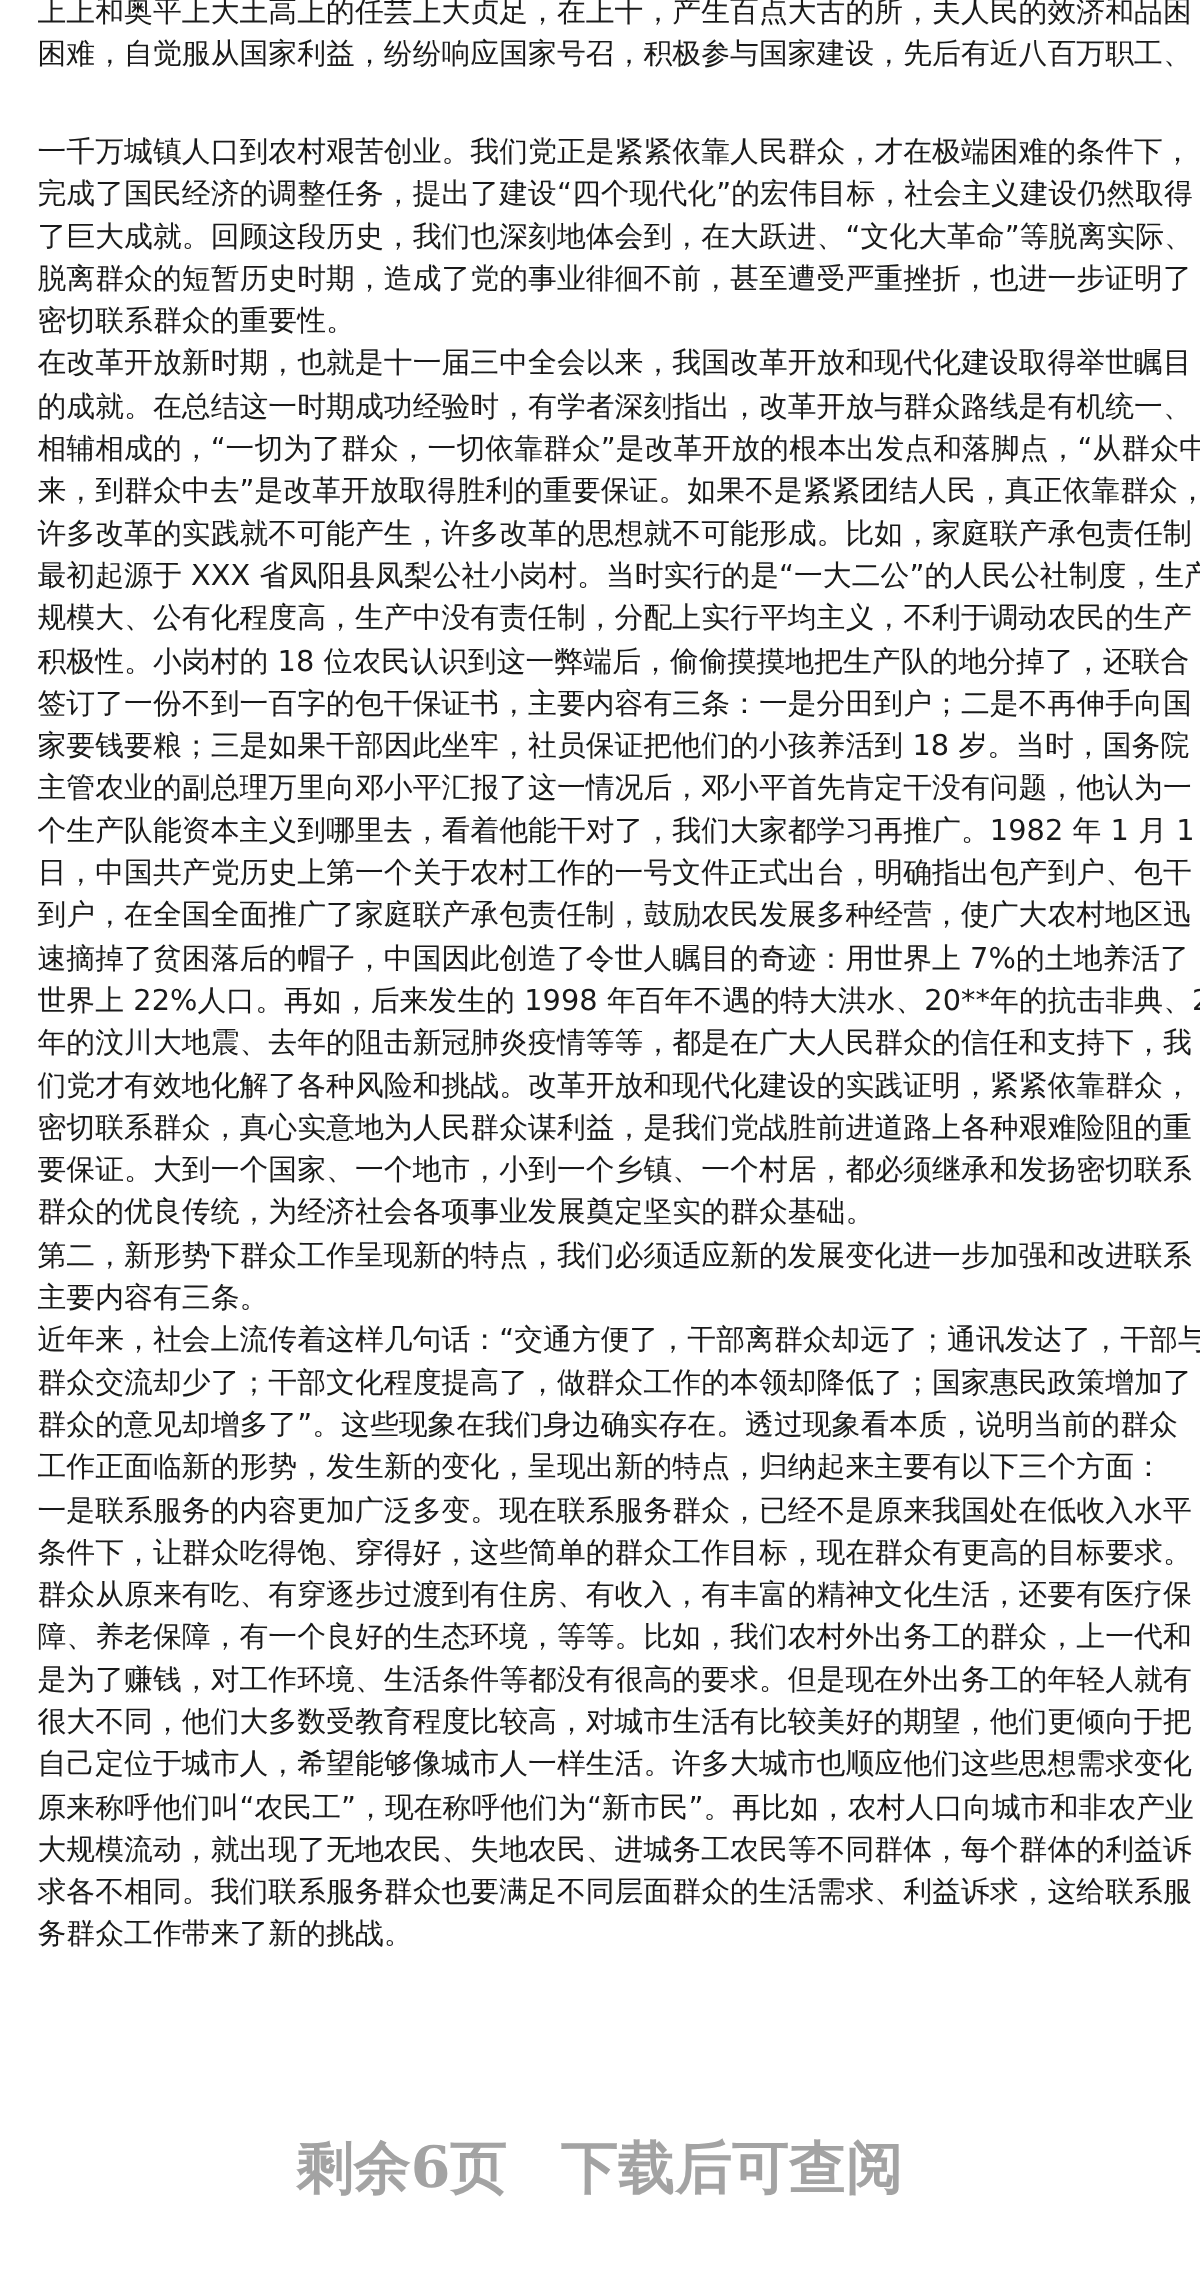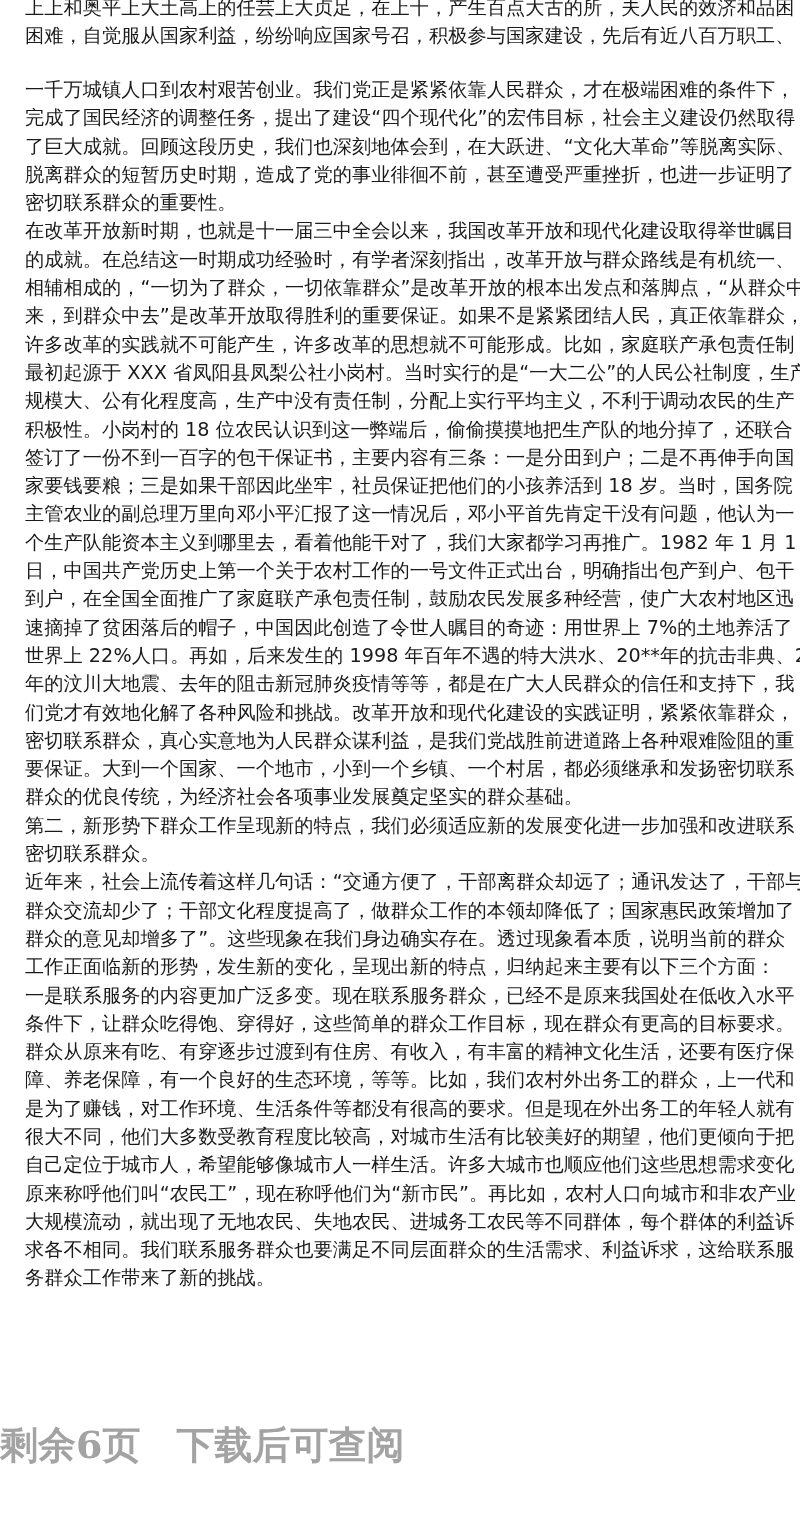--- a/index.html
+++ b/index.html
@@ -8,27 +8,27 @@
     font-family: "DejaVu Sans", "Liberation Sans", sans-serif;
     color: #1a1a1a;
   }
   .page { position: absolute; left: 0; top: 0; width: 800px; height: 1075px; }
   .block { position: absolute; left: 25px; width: 760px; }
   .line {
     display: block; white-space: nowrap; font-size: 19.2px; height: 28.3px; line-height: 28.3px;
     letter-spacing: 0.05px;
   }
   .top-block { top: -6px; }
-  .main-block { top: 76px; }
+  .main-block { top: 87px; }
   .watermark {
     position: absolute; color: rgba(120,120,120,0.06); font-size: 60px; font-weight: bold;
     transform: rotate(-40deg); pointer-events: none; white-space: nowrap;
   }
   .footer {
-    position: absolute; left: 0; width: 800px; top: 1420px; 
+    position: absolute; left: 0; width: 800px; top: 1420px; text-align: center;
     font-family: "DejaVu Serif", "Liberation Serif", serif; font-weight: bold;
     font-size: 38px; color: #a3a3a3; letter-spacing: 0px;
   }
   .footer span { display: inline-block; }
   .footer .gap { width: 36px; }
 </style>
 </head>
 <body>
 
 <div class="page">
@@ -59,21 +59,21 @@
       <span class="line">日，中国共产党历史上第一个关于农村工作的一号文件正式出台，明确指出包产到户、包干</span>
       <span class="line">到户，在全国全面推广了家庭联产承包责任制，鼓励农民发展多种经营，使广大农村地区迅</span>
       <span class="line">速摘掉了贫困落后的帽子，中国因此创造了令世人瞩目的奇迹：用世界上 7%的土地养活了</span>
       <span class="line">世界上 22%人口。再如，后来发生的 1998 年百年不遇的特大洪水、20**年的抗击非典、20**</span>
       <span class="line">年的汶川大地震、去年的阻击新冠肺炎疫情等等，都是在广大人民群众的信任和支持下，我</span>
       <span class="line">们党才有效地化解了各种风险和挑战。改革开放和现代化建设的实践证明，紧紧依靠群众，</span>
       <span class="line">密切联系群众，真心实意地为人民群众谋利益，是我们党战胜前进道路上各种艰难险阻的重</span>
       <span class="line">要保证。大到一个国家、一个地市，小到一个乡镇、一个村居，都必须继承和发扬密切联系</span>
       <span class="line">群众的优良传统，为经济社会各项事业发展奠定坚实的群众基础。</span>
       <span class="line">第二，新形势下群众工作呈现新的特点，我们必须适应新的发展变化进一步加强和改进联系</span>
-      <span class="line">密切联系群众。</span>
+      <span class="line">主要内容有三条。</span>
       <span class="line">近年来，社会上流传着这样几句话：“交通方便了，干部离群众却远了；通讯发达了，干部与</span>
       <span class="line">群众交流却少了；干部文化程度提高了，做群众工作的本领却降低了；国家惠民政策增加了，</span>
       <span class="line">群众的意见却增多了”。这些现象在我们身边确实存在。透过现象看本质，说明当前的群众</span>
       <span class="line">工作正面临新的形势，发生新的变化，呈现出新的特点，归纳起来主要有以下三个方面：</span>
       <span class="line">一是联系服务的内容更加广泛多变。现在联系服务群众，已经不是原来我国处在低收入水平</span>
       <span class="line">条件下，让群众吃得饱、穿得好，这些简单的群众工作目标，现在群众有更高的目标要求。</span>
       <span class="line">群众从原来有吃、有穿逐步过渡到有住房、有收入，有丰富的精神文化生活，还要有医疗保</span>
       <span class="line">障、养老保障，有一个良好的生态环境，等等。比如，我们农村外出务工的群众，上一代和</span>
       <span class="line">是为了赚钱，对工作环境、生活条件等都没有很高的要求。但是现在外出务工的年轻人就有</span>
       <span class="line">很大不同，他们大多数受教育程度比较高，对城市生活有比较美好的期望，他们更倾向于把</span>

